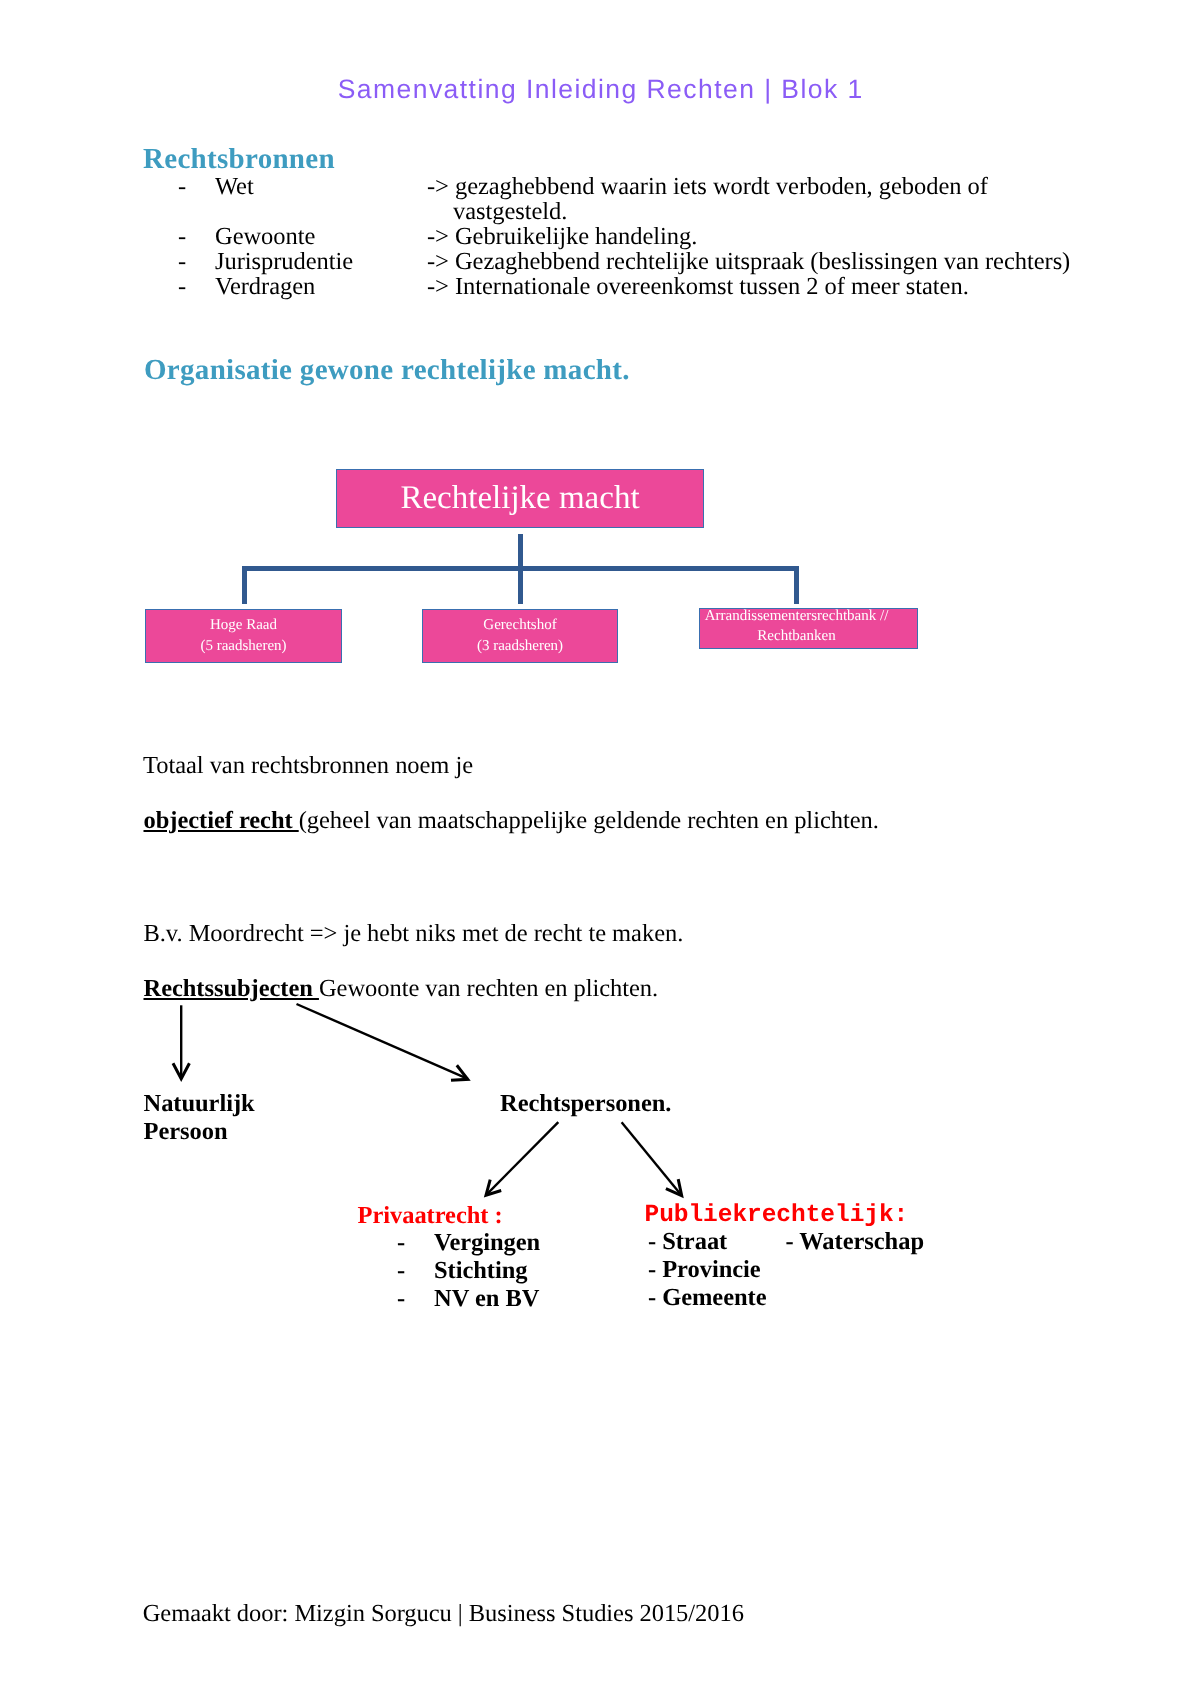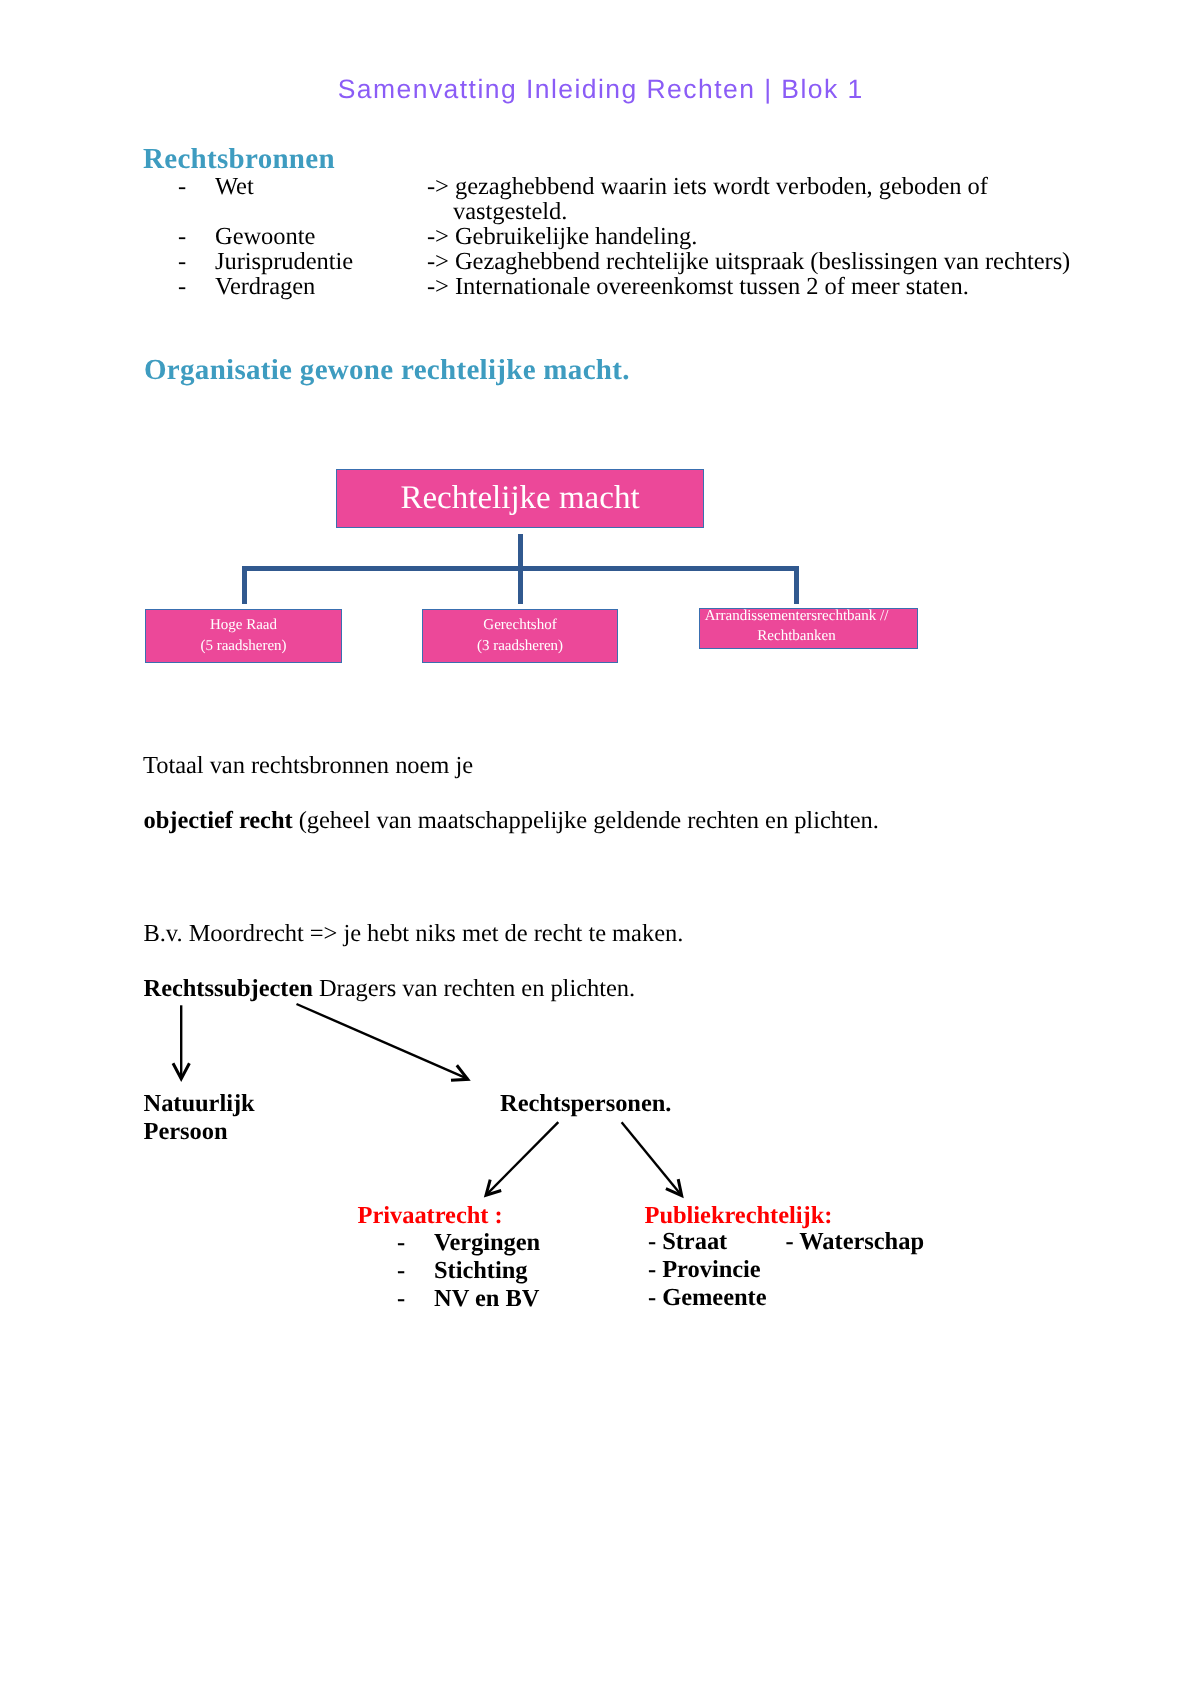--- a/index.html
+++ b/index.html
@@ -13,21 +13,21 @@
       letter-spacing:1.45px;font-weight:400;}
   .h2{font-family:"Liberation Serif",serif;font-weight:700;font-size:29px;line-height:1;letter-spacing:0.3px;color:#3E9CC0;}
   .body{font-size:24.5px;line-height:25.2px;letter-spacing:-0.05px;}
   .box{position:absolute;background:#ec4899;color:#fff;text-align:center;box-shadow:inset 0 0 0 1px #3A6FB0;}
   #box-root{font-size:33px;line-height:33px;padding-top:13.4px;box-sizing:border-box;}
   .boxs{font-size:15px;line-height:20.8px;box-sizing:border-box;padding-top:6.4px;}
   .boxtxt{position:absolute;font-size:15px;text-align:center;white-space:nowrap;}
   .line{position:absolute;background:#31598F;}
   .bold{font-weight:700;}
   .red{color:#FF0000;}
-  .ul{text-align:center;}
+  .ul{text-decoration:underline;text-align:center;}
 </style>
 </head>
 <body>
 
 <div class="page">
 
   <div class="abs" id="doc-title">Samenvatting Inleiding Rechten | Blok 1</div>
 
   <div class="abs h2" style="left:143px;top:144.8px;">Rechtsbronnen</div>
 
@@ -78,21 +78,21 @@
       </div>
     </div>
   </div>
 
   <div class="abs body" style="left:143px;top:753.3px;">Totaal van rechtsbronnen noem je</div>
 
   <div class="abs body" style="left:143.5px;top:808.2px;"><b class="ul">objectief recht </b><span>(geheel van maatschappelijke geldende rechten en plichten.</span></div>
 
   <div class="abs body" style="left:143.5px;top:921.2px;">B.v. Moordrecht =&gt; je hebt niks met de recht te maken.</div>
 
-  <div class="abs body" style="left:143.5px;top:976px;"><b class="ul">Rechtssubjecten </b><span>Dragers van rechten en plichten.</span></div>
+  <div class="abs body" style="left:143.5px;top:976px;"><b class="ul">Rechtssubjecten </b><span>Gewoonte van rechten en plichten.</span></div>
 
   <svg class="abs" style="left:0;top:0;width:1200px;height:1697px;overflow:visible;">
     <g stroke="#000" fill="none" stroke-width="2.4" stroke-linecap="butt">
       <path d="M181.2,1005.3 L181.2,1078.3"></path>
       <path d="M173.0,1063.3 L181.2,1078.8 L189.4,1063.3" stroke-width="3" stroke-linejoin="miter"></path>
 
       <path d="M296.5,1004.0 L467.8,1078.8"></path>
       <path d="M456.8,1065.3 L467.8,1079.3 L451.0,1080.3" stroke-width="3" stroke-linejoin="miter"></path>
 
       <path d="M558.3,1122.1 L486.5,1194.6"></path>
@@ -108,19 +108,20 @@
   <div class="abs body bold" style="left:500px;top:1090.7px;">Rechtspersonen.</div>
 
   <div class="abs body bold red" style="left:357.5px;top:1202.9px;">Privaatrecht :</div>
   <div class="abs body bold" style="left:397px;top:1229.5px;">-</div>
   <div class="abs body bold" style="left:434px;top:1229.5px;">Vergingen</div>
   <div class="abs body bold" style="left:397px;top:1257.5px;">-</div>
   <div class="abs body bold" style="left:434px;top:1257.5px;">Stichting</div>
   <div class="abs body bold" style="left:397px;top:1285.5px;">-</div>
   <div class="abs body bold" style="left:434px;top:1285.5px;">NV en BV</div>
 
-  <div class="abs body bold red" style="left:644.5px;top:1202.8px;">Publiekrechtelijk:</div>
+  <div class="abs body bold red" style="left:644.5px;top:1202.8px;font-family:Liberation Mono, monospace;">Publiekrechtelijk:</div>
   <div class="abs body bold" style="left:648px;top:1228.6px;">- Straat</div>
   <div class="abs body bold" style="left:648px;top:1256.6px;">- Provincie</div>
   <div class="abs body bold" style="left:648px;top:1284.6px;">- Gemeente</div>
   <div class="abs body bold" style="left:785.5px;top:1228.6px;">- Waterschap</div>
 
+  <div class="abs body" style="left:142.7px;top:1600.8px;">Gemaakt door: Mizgin Sorgucu | Business Studies 2015/2016</div>
 </div>
 
 </body></html>

